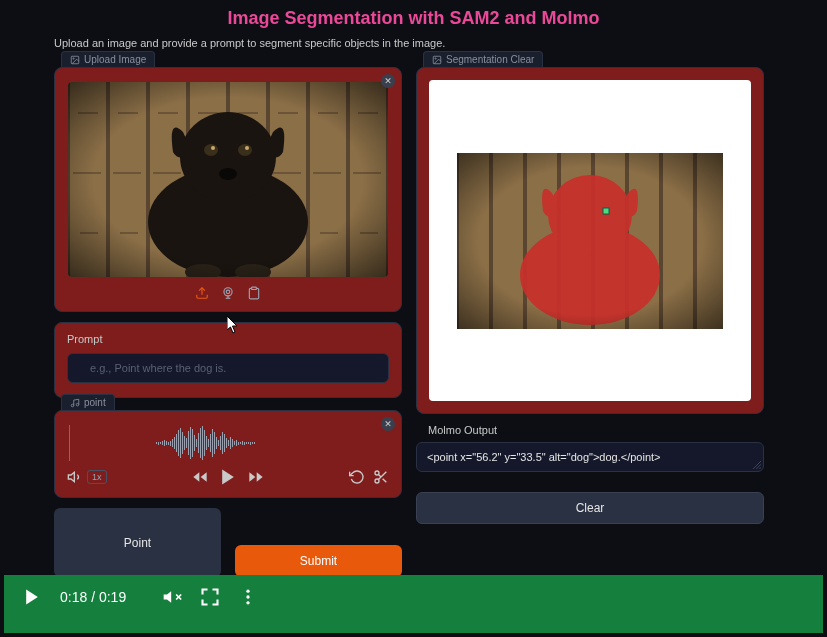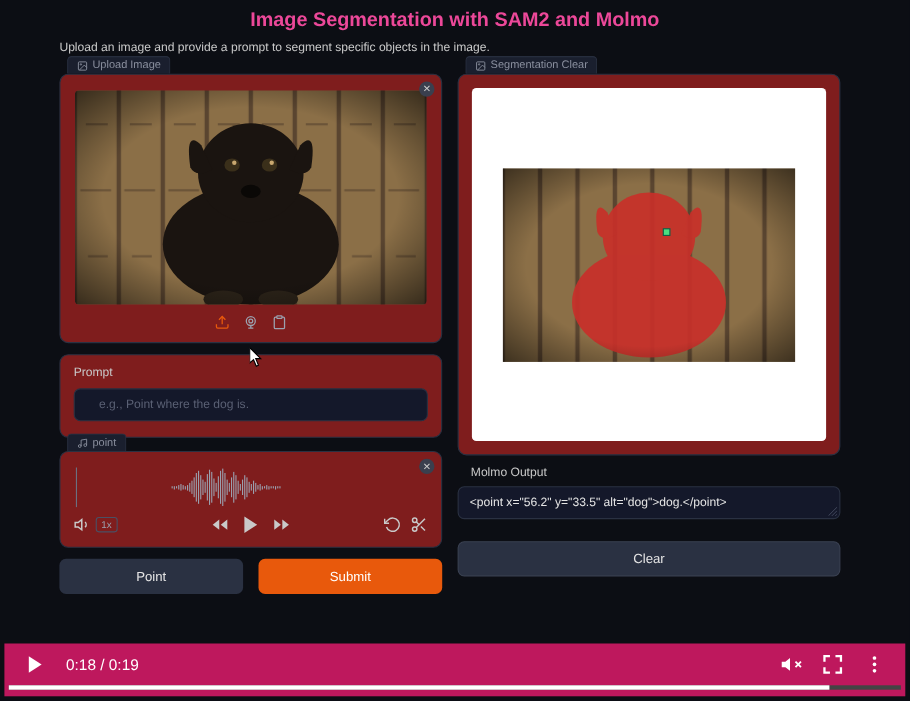--- a/index.html
+++ b/index.html
@@ -158,21 +158,21 @@
 .btn-row { display: flex; gap: 14px; }
 .btn {
   flex: 1;
   padding: 9px 0;
   border-radius: 6px;
   font-size: 12px;
   border: none;
   cursor: pointer;
 }
 .btn-clear { background: #2a3142; color: #e5e5e5; }
-.btn-submit { background: #e8590c; color: #fff; font-weight: 500; }
+.btn-submit { background: #e8590c; color: #fff; font-weight: 500; margin-top: 37px; }
 
 
 .result-panel {
   padding: 12px;
   margin-top: 12px;
   height: 347px;
 }
 .result-canvas {
   width: 100%;
   height: 100%;
@@ -211,24 +211,24 @@
   font-size: 12px;
   cursor: pointer;
   margin-top: 10px;
 }
 
 
 .video-bar {
   position: absolute;
   left: 4px; right: 4px;
   bottom: 4px;
-  height: 48px;
-  background: #be185d;
-  display: flex;
-  flex-direction: column;
+  height: 58px;
+  background: #15803d;
+  display: flex;
+  flex-direction: row;
 }
 .video-controls {
   display: flex;
   align-items: center;
   height: 44px;
   padding: 0 18px;
   gap: 18px;
 }
 .video-controls .spacer { flex: 1; }
 .video-time { font-size: 14px; color: #fff; }

